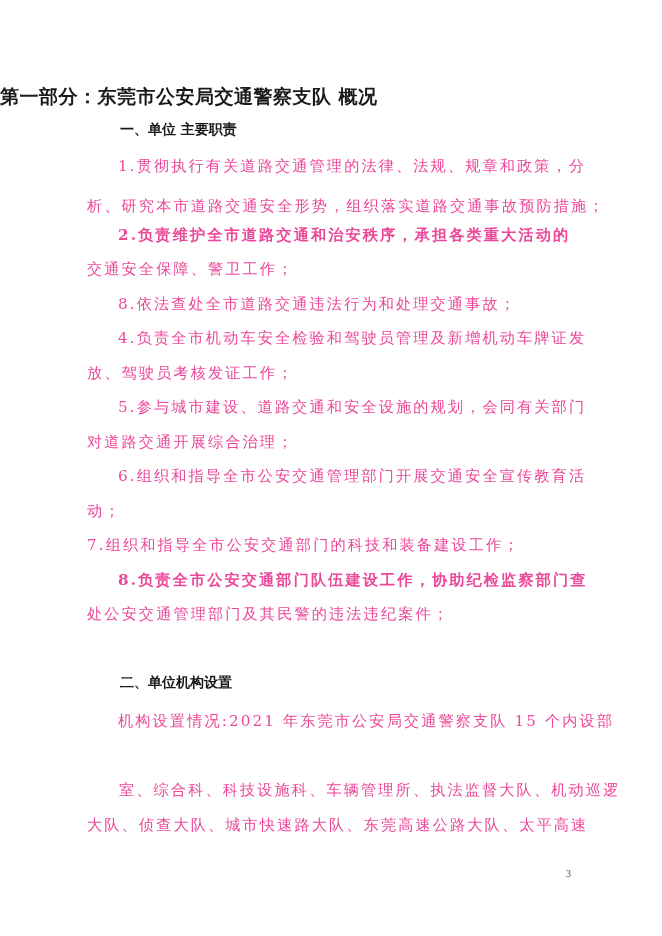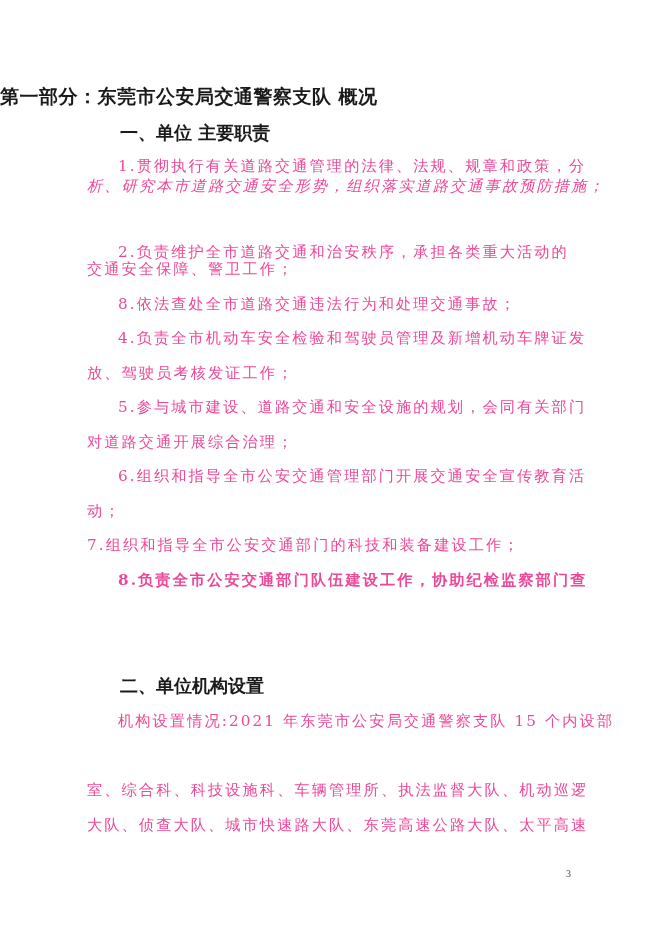--- a/index.html
+++ b/index.html
@@ -3,49 +3,50 @@
 <meta charset="utf-8">
 <style>
   html, body { margin:0; padding:0; background:#ffffff; }
   body { width:662px; height:936px; position:relative; overflow:hidden;
          font-family:"DejaVu Serif","Liberation Serif",serif; color:#1a1a1a; }
   .page { position:absolute; left:0; top:0; width:662px; height:936px; }
   .title { position:absolute; left:0; width:662px; top:84px; text-align:left;
            font-family:"DejaVu Sans","Liberation Sans",sans-serif; font-weight:bold;
            font-size:19px; letter-spacing:0.5px; }
   .h { position:absolute; left:120px; font-family:"DejaVu Sans","Liberation Sans",sans-serif;
-       font-weight:bold; font-size:18px; }
+       font-weight:bold; font-size:14px; }
   .line { position:absolute; left:87px; width:490px; font-size:15.2px; white-space:nowrap;
           letter-spacing:2.1px; color:#ec4899; }
   .ind { left:118px; width:459px; }
   .pnum { position:absolute; left:566px; top:868px; font-size:10px; color:#444;
           font-family:"Liberation Serif",serif; }
 </style>
 </head>
 <body>
 
 <div class="page">
   <div class="title">第一部分：东莞市公安局交通警察支队 概况</div>
 
   <div class="h" style="top:121px;">一、单位 主要职责</div>
 
   <div class="line ind" style="top:156px;">1.贯彻执行有关道路交通管理的法律、法规、规章和政策，分</div>
-  <div class="line" style="top:176px;font-style:italic;">析、研究本市道路交通安全形势，组织落实道路交通事故预防措施；</div>
-  <div class="line ind" style="top:242px;">2.负责维护全市道路交通和治安秩序，承担各类重大活动的</div>
+  <div class="line" style="top:196px;">析、研究本市道路交通安全形势，组织落实道路交通事故预防措施；</div>
+  <div class="line ind" style="top:225px;font-weight:bold;">2.负责维护全市道路交通和治安秩序，承担各类重大活动的</div>
   <div class="line" style="top:259px;">交通安全保障、警卫工作；</div>
   <div class="line ind" style="top:294px;">8.依法查处全市道路交通违法行为和处理交通事故；</div>
   <div class="line ind" style="top:328px;">4.负责全市机动车安全检验和驾驶员管理及新增机动车牌证发</div>
   <div class="line" style="top:363px;">放、驾驶员考核发证工作；</div>
   <div class="line ind" style="top:397px;">5.参与城市建设、道路交通和安全设施的规划，会同有关部门</div>
   <div class="line" style="top:432px;">对道路交通开展综合治理；</div>
   <div class="line ind" style="top:466px;">6.组织和指导全市公安交通管理部门开展交通安全宣传教育活</div>
   <div class="line" style="top:501px;">动；</div>
   <div class="line" style="top:535px;">7.组织和指导全市公安交通部门的科技和装备建设工作；</div>
   <div class="line ind" style="top:570px;font-weight:bold;">8.负责全市公安交通部门队伍建设工作，协助纪检监察部门查</div>
+  <div class="line" style="top:604px;">处公安交通管理部门及其民警的违法违纪案件；</div>
 
   <div class="h" style="top:674px;text-align:right;">二、单位机构设置</div>
 
   <div class="line ind" style="top:711px;">机构设置情况:2021 年东莞市公安局交通警察支队 15 个内设部</div>
-  <div class="line" style="top:780px;">室、综合科、科技设施科、车辆管理所、执法监督大队、机动巡逻</div>
+  <div class="line" style="top:780px;margin-left:32px;">室、综合科、科技设施科、车辆管理所、执法监督大队、机动巡逻</div>
   <div class="line" style="top:815px;">大队、侦查大队、城市快速路大队、东莞高速公路大队、太平高速</div>
 
   <div class="pnum">3</div>
 </div>
 
 </body></html>

